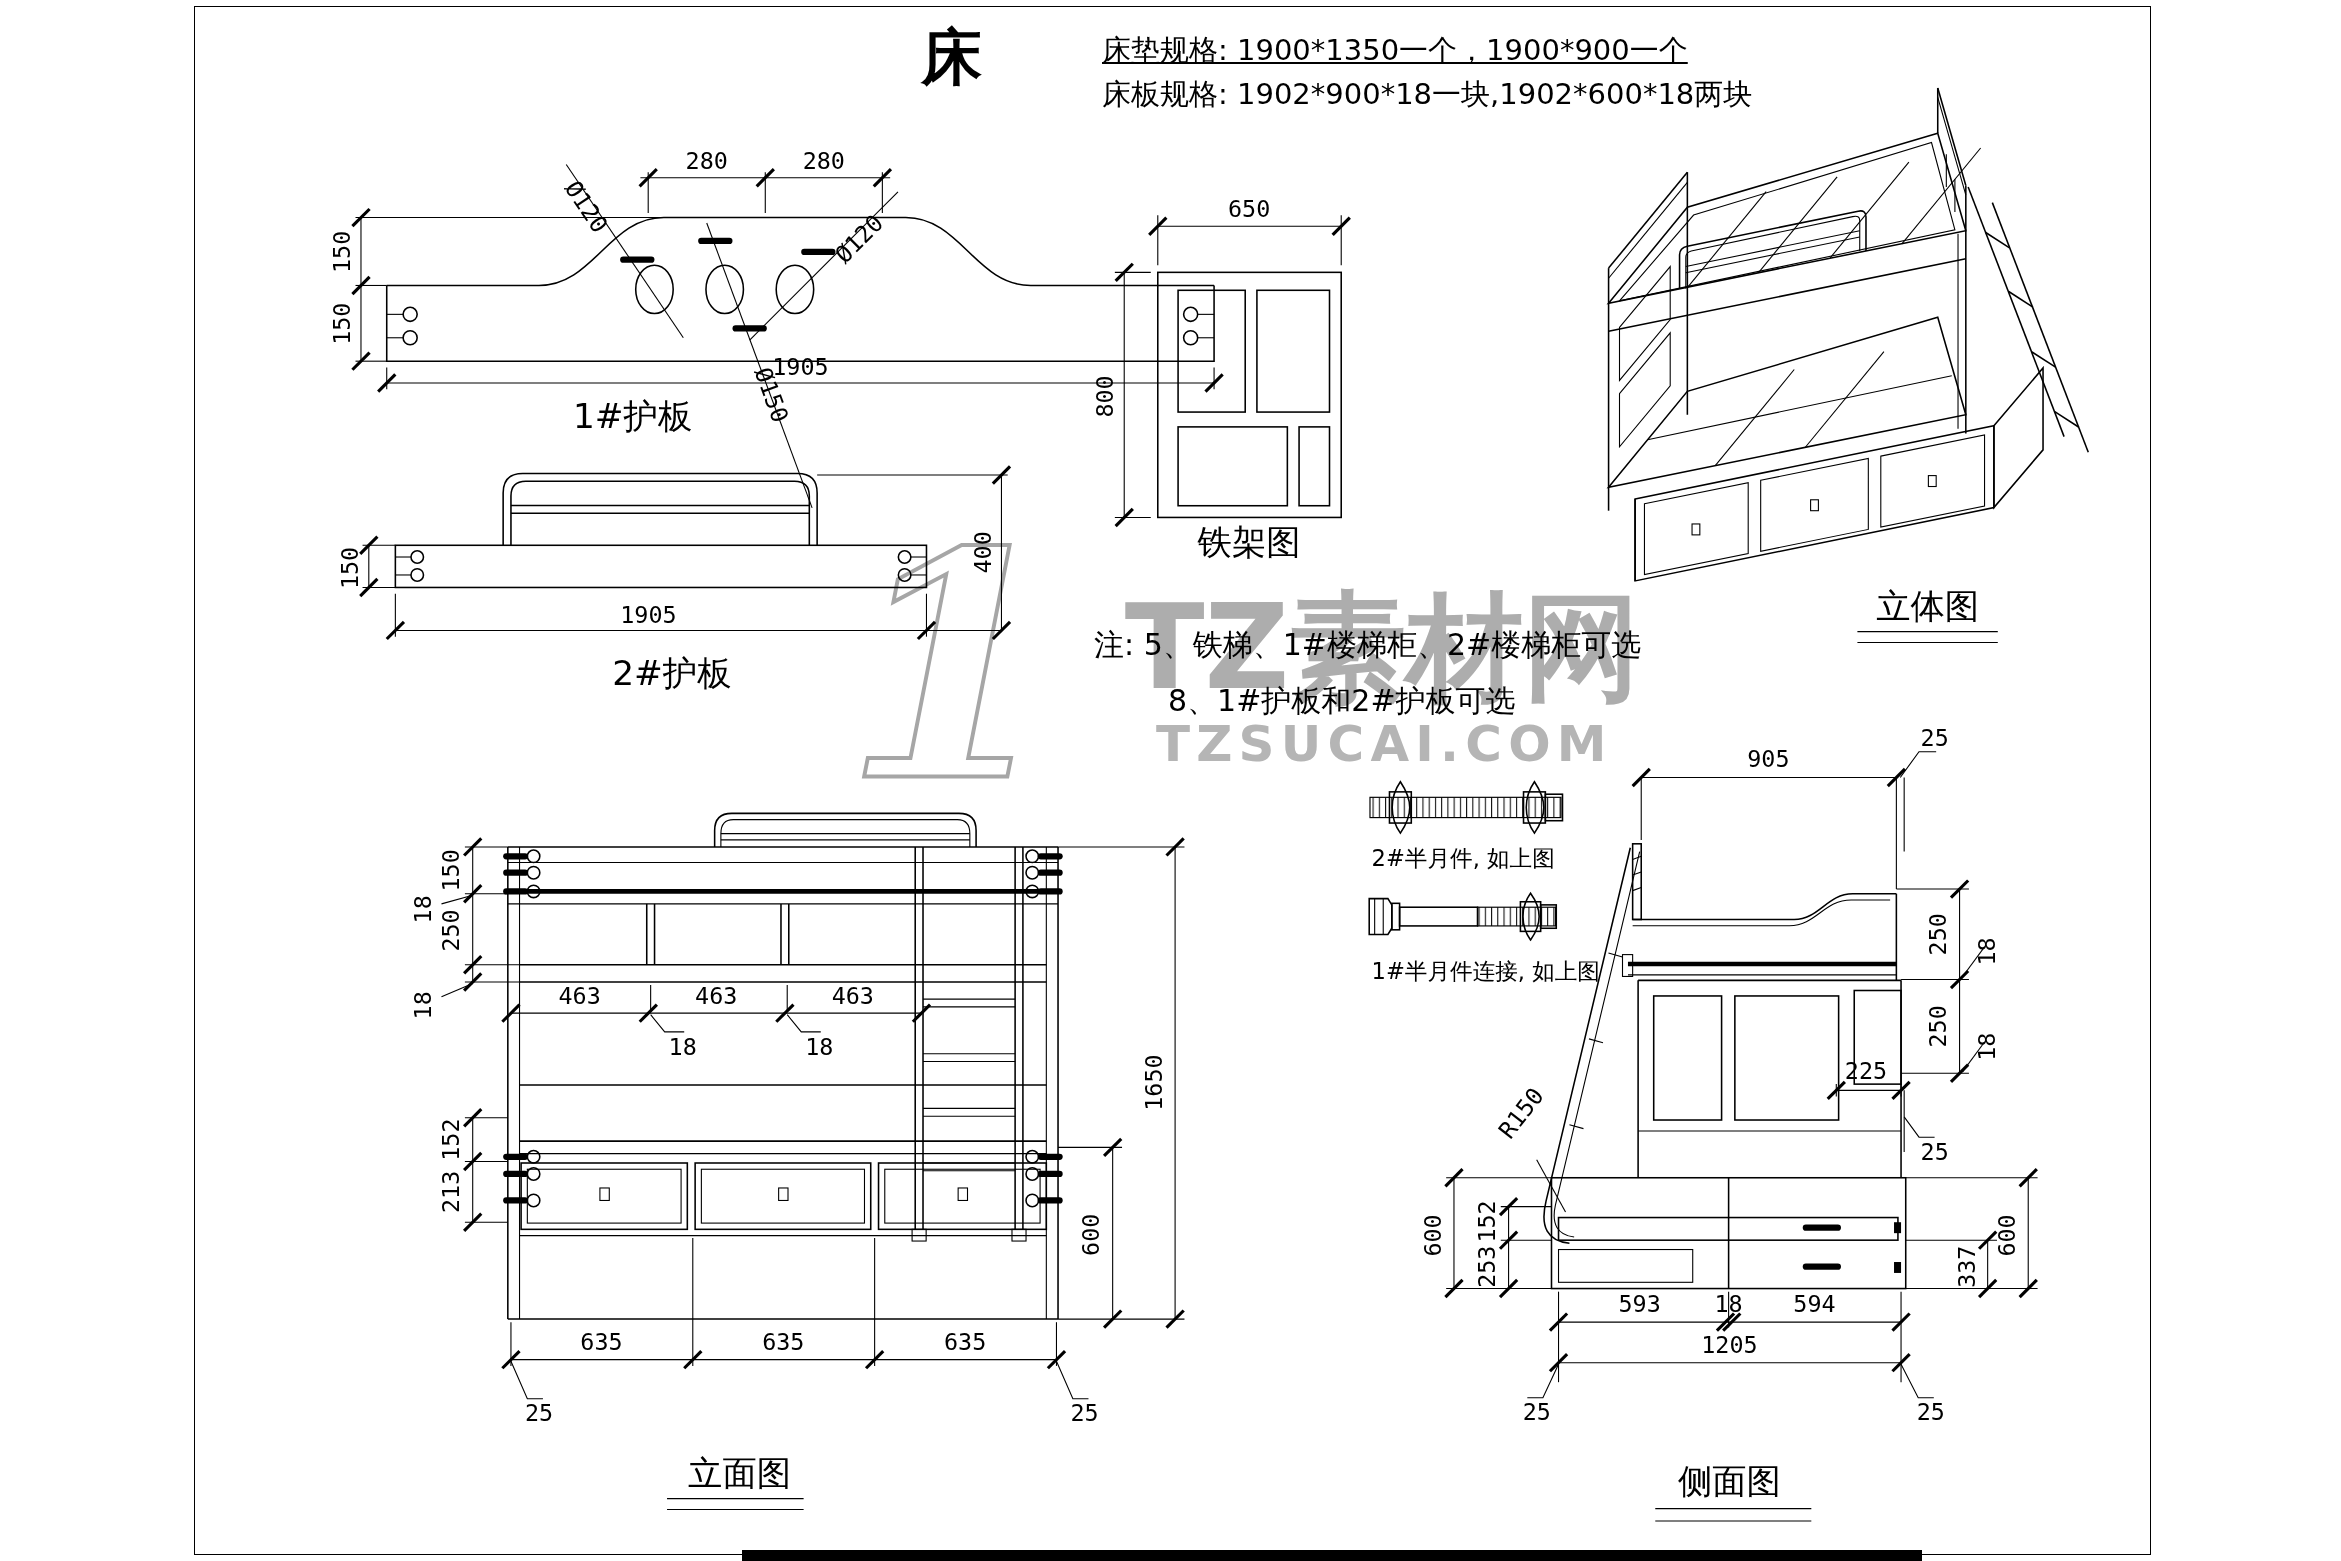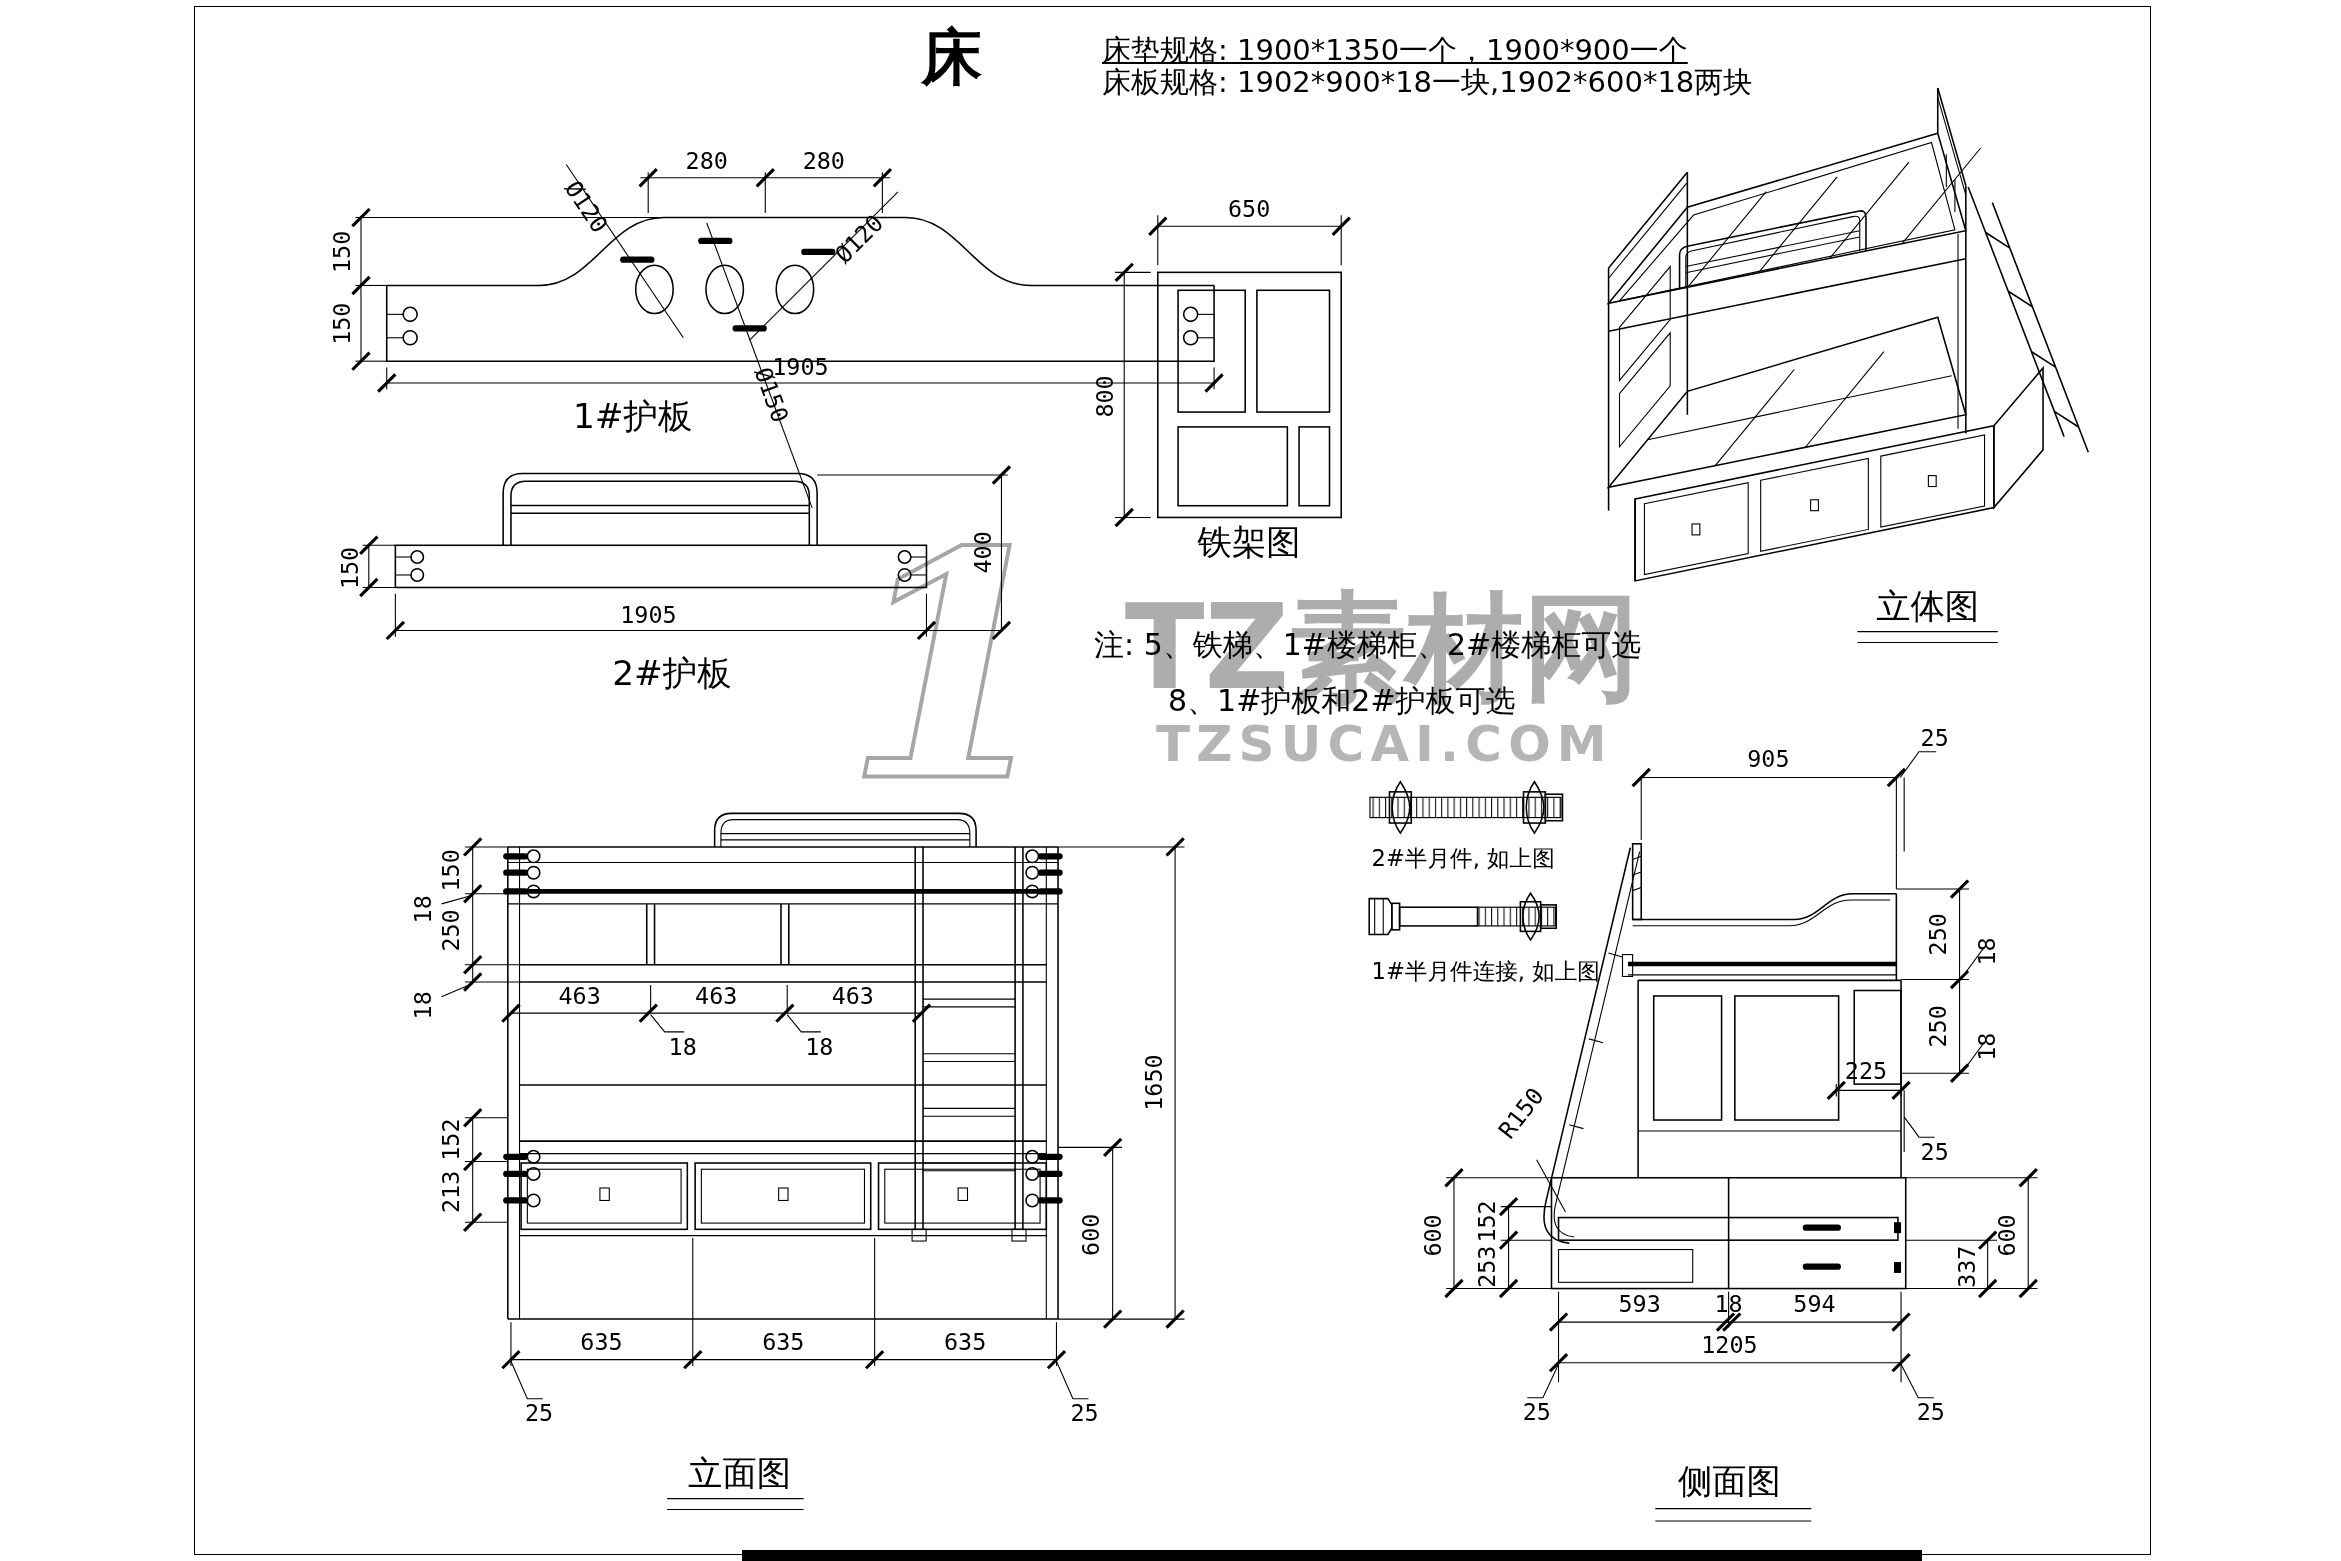--- a/index.html
+++ b/index.html
@@ -3,21 +3,21 @@
 <meta charset="utf-8">
 <style>
   html,body{margin:0;padding:0;background:#e8e8e8;}
   #sheet{position:relative;width:2342px;height:1561px;background:#ffffff;overflow:hidden;
          font-family:"DejaVu Sans",sans-serif;color:#000;}
   .abs{position:absolute;}
   #border-frame{left:194px;top:6.2px;width:1955px;height:1547px;border:1.6px solid #000;}
   #bottom-bar{left:742px;top:1550px;width:1180px;height:11px;background:#000;}
   #main-title{left:921px;top:17px;font-size:61px;font-weight:bold;letter-spacing:3.1px;}
   .spec{left:1102px;font-size:29px;white-space:nowrap;}
-  #spec1{top:31px;text-decoration:underline;} #spec2{top:63px;text-align:center;}
+  #spec1{top:31px;text-decoration:underline;} #spec2{top:75px;text-align:center;}
   .note{font-size:30px;white-space:nowrap;}
   #note1{left:1094px;top:625px;} #note2{left:1168px;top:681px;}
   svg{position:absolute;overflow:visible;}
   svg .ln{stroke:#000;stroke-width:2;fill:none;}
   svg .tn{stroke:#000;stroke-width:1.4;fill:none;}
   svg .th{stroke:#000;stroke-width:6;fill:none;}
   svg .hb{stroke:#000;stroke-width:8;fill:none;stroke-linecap:round;}
   svg .dn{font:30px "DejaVu Sans Mono",monospace;fill:#000;}
   svg .dm{font:30px "DejaVu Sans Mono",monospace;fill:#000;text-anchor:middle;}
   svg .cj{font:44px "DejaVu Sans",sans-serif;fill:#000;text-anchor:middle;}

